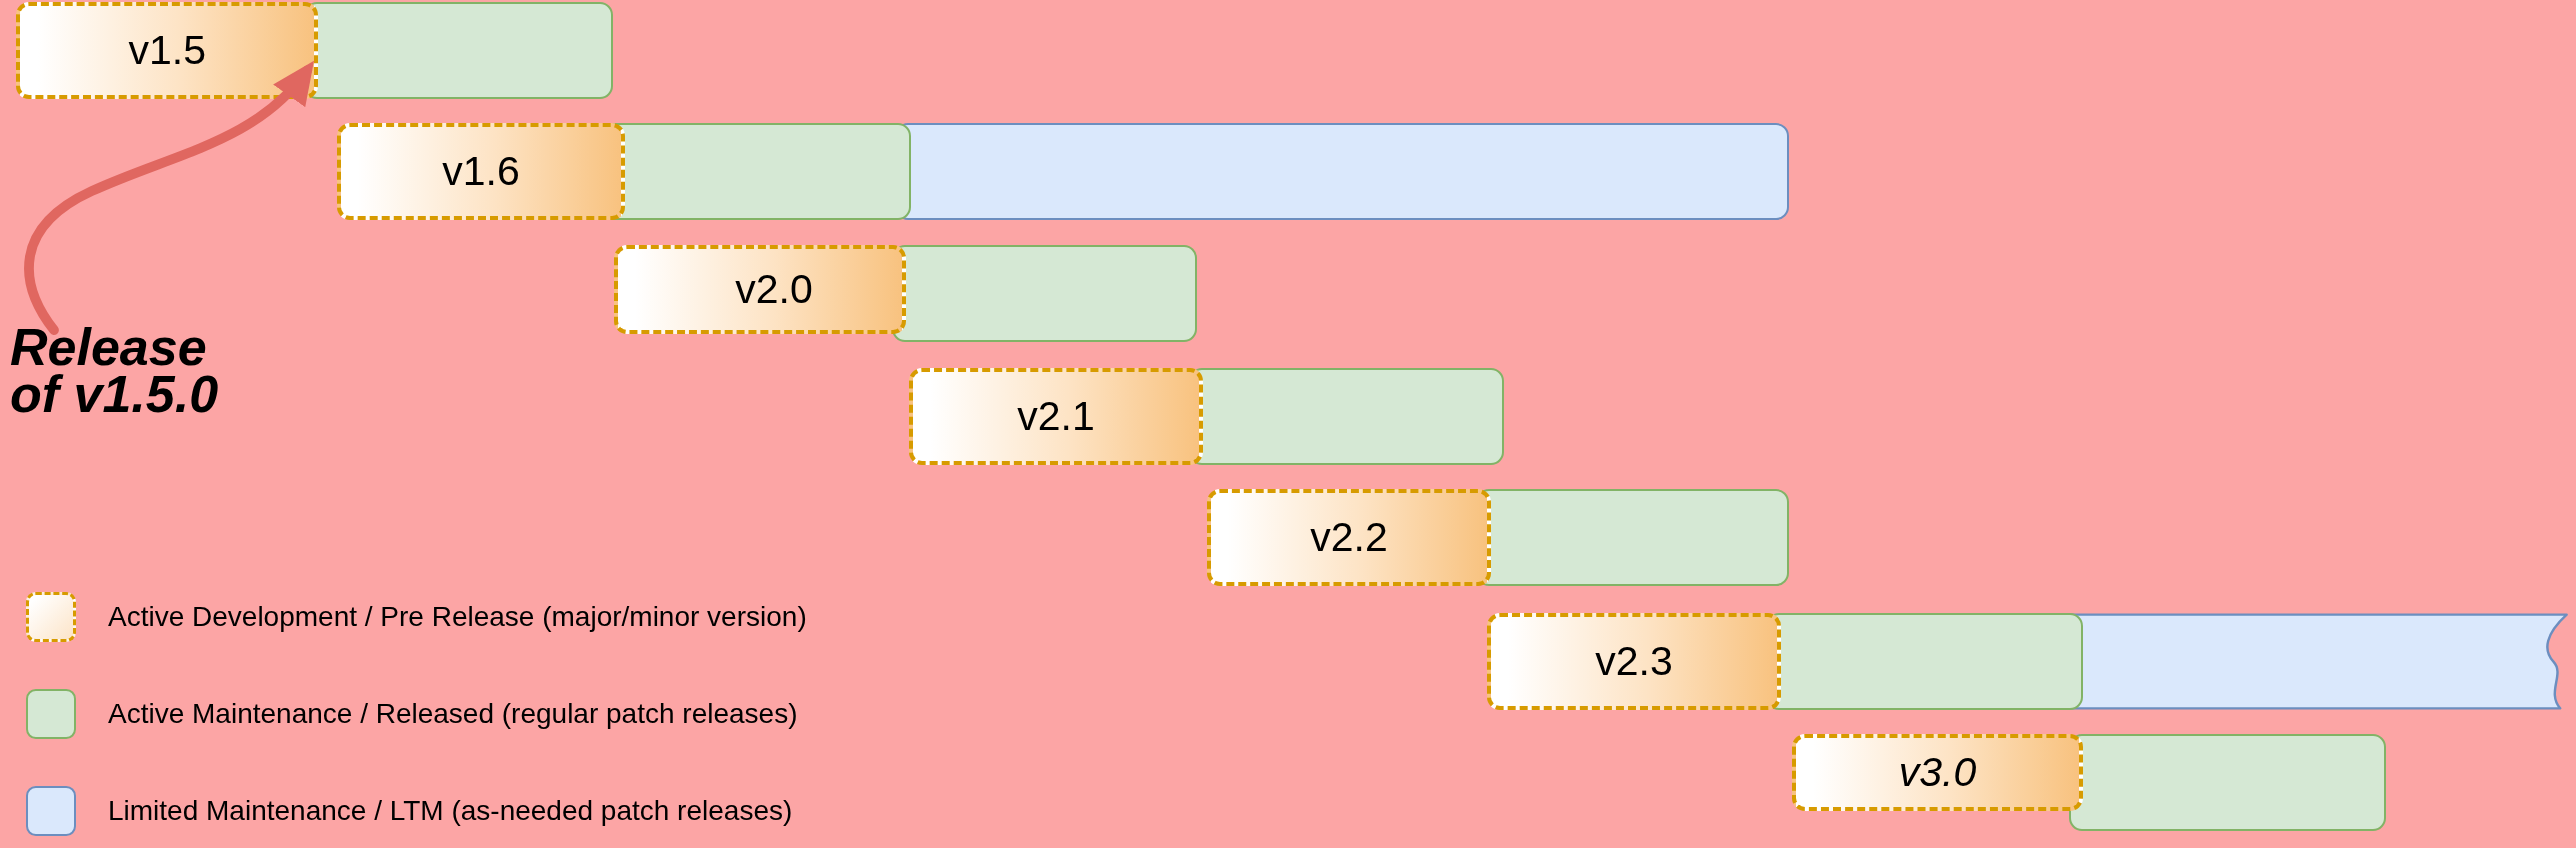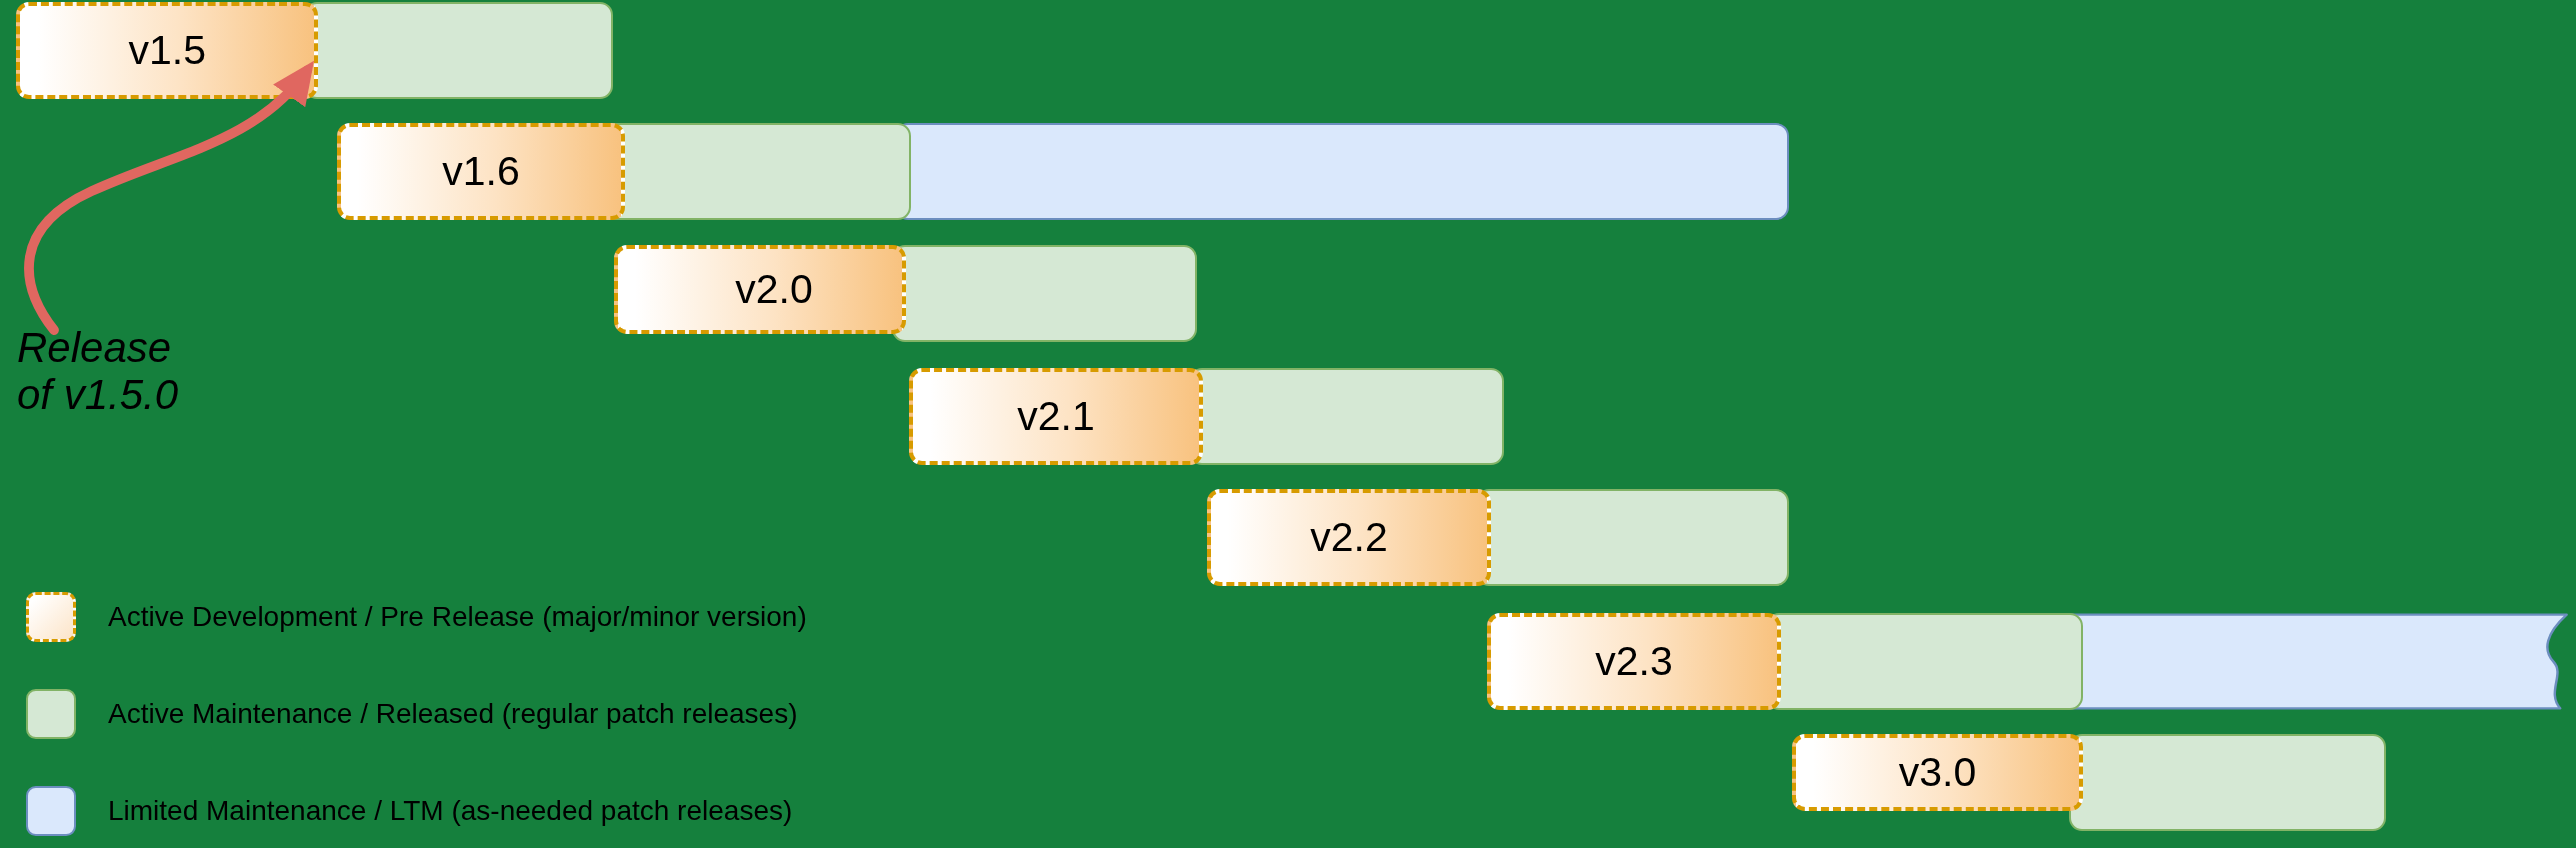--- a/index.html
+++ b/index.html
@@ -1,20 +1,20 @@
 <!DOCTYPE html>
 <html style="font-size:13px"><head>
 <meta charset="utf-8">
 <style>
   html, body { margin: 0; padding: 0; background: #ffffff; }
   #canvas {
     position: relative;
     width: 2576px;
     height: 848px;
-    background: #15803d;
+    background: #fca5a5;
     overflow: hidden;
     font-family: "Liberation Sans", sans-serif;
     color: #000000;
   }
 
   
   .seg {
     position: absolute;
     height: 97px;
     box-sizing: border-box;
@@ -58,24 +58,24 @@
     position: absolute;
     left: 0; top: 0;
     width: 2576px; height: 848px;
     z-index: 20;
     pointer-events: none;
   }
 
   
   .annotation {
     position: absolute;
-    left: 17px;
+    left: 10px;
     top: 324px;
-    font-size: 42px;
-    font-weight: normal;
+    font-size: 52px;
+    font-weight: bold;
     font-style: italic;
     line-height: 47px;
     white-space: nowrap;
     z-index: 21;
   }
 
   
   .legend {
     position: absolute;
     left: 26px;
@@ -141,21 +141,21 @@
         <span class="bar-label">v2.2</span>
       </div>
       <div class="seg seg-maintenance" style="left: 1476px; top: 489px; width: 313px; height: 97px; z-index: 9;"></div>
       <div class="seg seg-development" style="left: 1487px; top: 613px; width: 294px; height: 97px; z-index: 10; justify-content: center;">
         <span class="bar-label">v2.3</span>
       </div>
       <div class="seg seg-maintenance" style="left: 1766px; top: 613px; width: 317px; height: 97px; z-index: 9;"></div>
       <svg viewBox="0 0 616 119" class="seg seg-wave" style="left: 2069px; top: 613px; width: 503px; height: 97px; z-index: 8;">
         <path d="M 2 2 H 610 C 585 25 580 45 594 60 C 608 75 585 97 602 117 H 2 Z" class="wave-path"></path>
       </svg>
-      <div class="seg seg-development" style="left: 1792px; top: 734px; width: 291px; height: 77px; z-index: 10;">
+      <div class="seg seg-development" style="left: 1792px; top: 734px; width: 291px; height: 77px; z-index: 10; font-style: italic;">
         <span class="bar-label">v3.0</span>
       </div>
       <div class="seg seg-maintenance" style="left: 2069px; top: 734px; width: 317px; height: 97px; z-index: 9;"></div>
     </div>
 
   <svg id="arrow-overlay" viewBox="0 0 3153 1038" xmlns="http://www.w3.org/2000/svg">
     <defs>
       <marker id="ah" markerWidth="4.6" markerHeight="4" refX="3.2" refY="2" orient="auto" markerUnits="strokeWidth">
         <path d="M 0 0 L 4.4 2 L 0 4 Z" fill="#e06760"></path>
       </marker>

